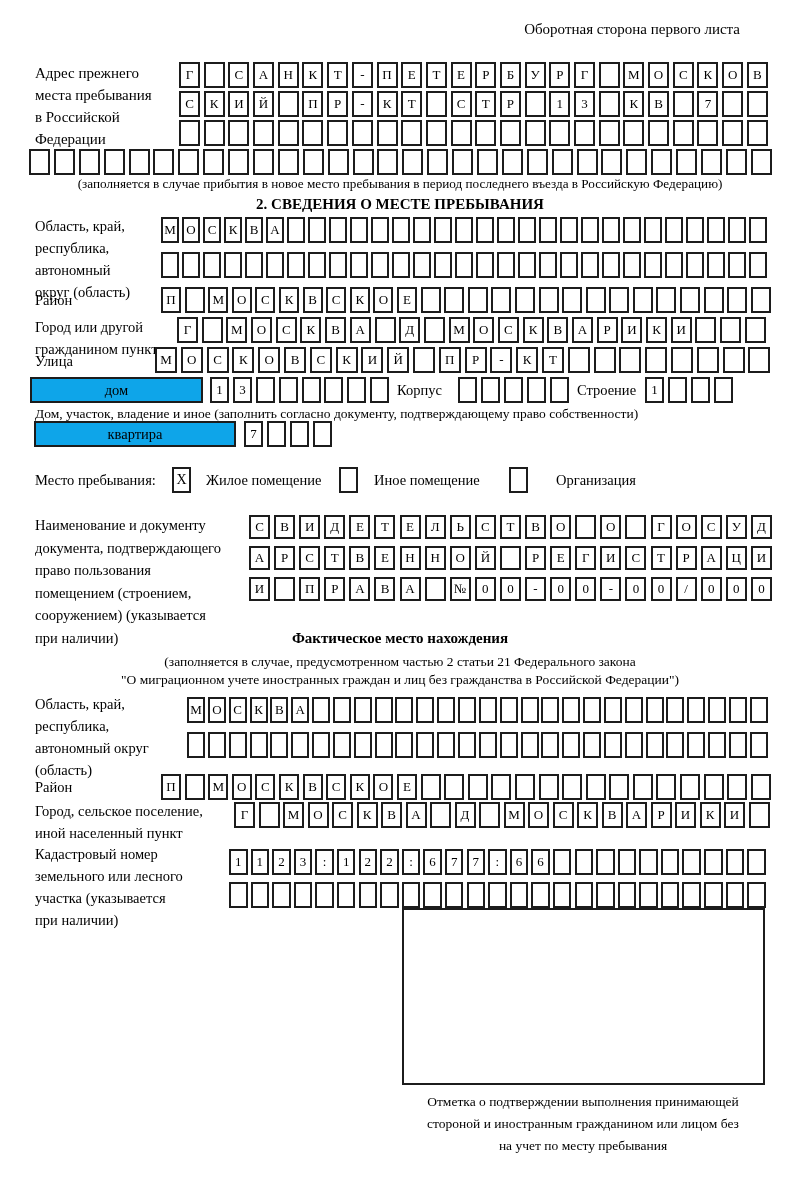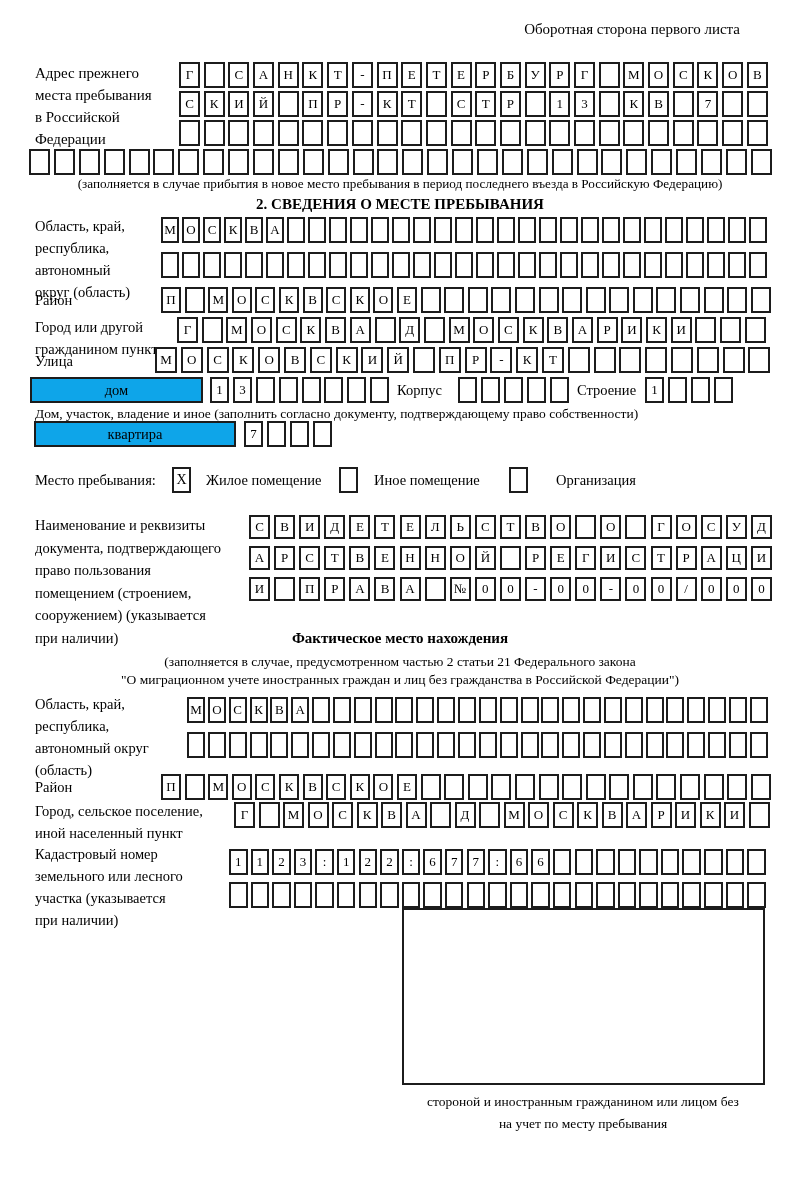--- a/index.html
+++ b/index.html
@@ -354,21 +354,21 @@
 
   <div class="abs lbl-s" style="left:35px;top:469px;">Место пребывания:</div>
   <div class="abs chk" style="left:172px;top:467px;">X</div>
   <div class="abs lbl-s" style="left:206px;top:469px;">Жилое помещение</div>
   <div class="abs chk" style="left:339px;top:467px;"></div>
   <div class="abs lbl-s" style="left:374px;top:469px;">Иное помещение</div>
   <div class="abs chk" style="left:509px;top:467px;"></div>
   <div class="abs lbl-s" style="left:556px;top:469px;">Организация</div>
 
   <div class="abs lbl-s" style="left:35px;top:514px;line-height:22.5px;">
-      <div>Наименование и реквизиты</div>
+      <div>Наименование и документу</div>
       <div>документа, подтверждающего</div>
       <div>право пользования</div>
       <div>помещением (строением,</div>
       <div>сооружением) (указывается</div>
       <div>при наличии)</div>
     </div>
   <div class="abs cellrow r-doc" style="left:249px;top:515px;">
       <span class="cell">С</span>
       <span class="cell">В</span>
       <span class="cell">И</span>
@@ -626,17 +626,18 @@
       <span class="cell"></span>
       <span class="cell"></span>
       <span class="cell"></span>
       <span class="cell"></span>
       <span class="cell"></span>
       <span class="cell"></span>
     </div>
 
   <div class="abs stampbox" style="left:402px;top:908px;width:363px;height:177px;"></div>
   <div class="abs center" style="left:373px;top:1091px;width:420px;font-size:13.5px;line-height:22px;">
+      <div>Отметка о подтверждении выполнения принимающей</div>
       <div>стороной и иностранным гражданином или лицом без</div>
       <div>на учет по месту пребывания</div>
     </div>
 
 </div>
 
 </body></html>

